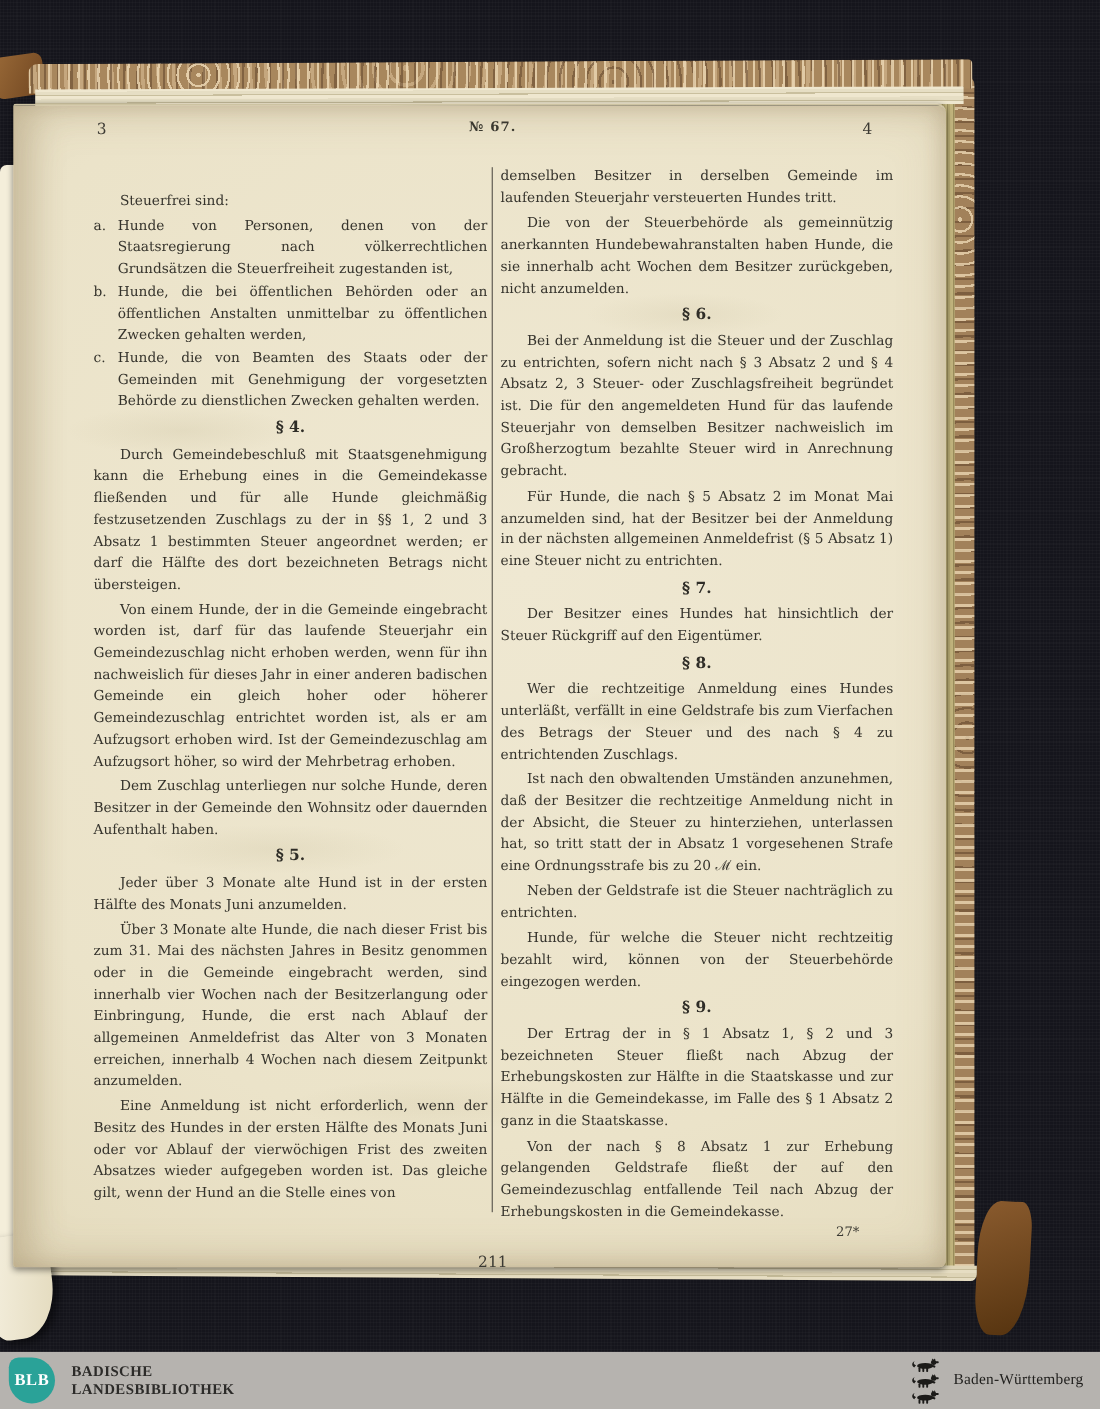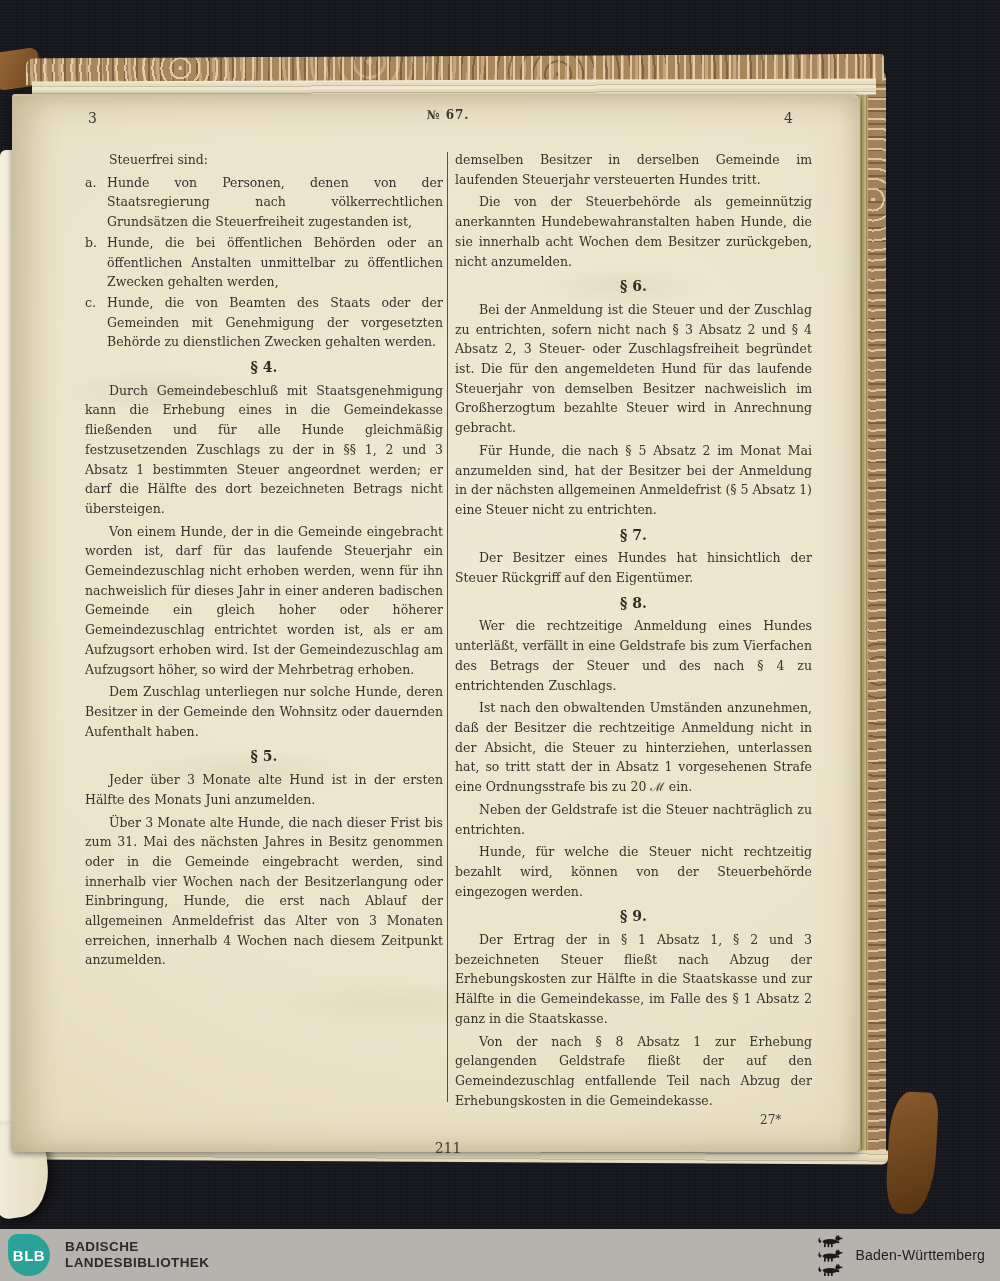--- a/index.html
+++ b/index.html
@@ -65,34 +65,34 @@
   .page-head-num.left{left:76px;}
   .page-head-num.right{left:772px;}
   .issue-label{position:absolute;top:12px;left:386px;width:100px;text-align:center;
     font-size:12px;font-weight:bold;color:#3a382f;letter-spacing:1px;}
   .page-foot-num{position:absolute;top:1044px;left:386px;width:100px;text-align:center;
     font-size:14px;color:#3c3a33;}
   .signature-mark{position:absolute;top:1017px;left:748px;font-size:12px;color:#3c3a33;}
 
   
   .column{position:absolute;top:54px;font-size:12.5px;line-height:19.7px;color:#35332c;}
-  .column.left{left:73px;width:358px;}
+  .column.left{left:73px;width:358px;margin-top:22px;}
   .column.right{left:443px;width:357px;}
   .col-divider{position:absolute;left:435px;top:56px;width:1px;height:950px;background:#55514a;}
   .para{margin:0 0 3px;text-align:justify;}
   .para.indent{text-indent:24px;}
   .para.no-indent{text-indent:0;}
   .section-heading{margin:6px 0 3px;font-size:14px;font-weight:bold;text-align:center;color:#2f2d27;}
   .list-item{display:flex;margin:0 0 1px;}
   .list-item .marker{flex:0 0 22px;}
   .list-item .li-text{flex:1;text-align:justify;}
 
   
   .footer-bar{position:absolute;left:0;bottom:0;width:1000px;height:52px;z-index:20;
-    display:flex;align-items:center;font-family:Liberation Sans, sans-serif;}
+    display:flex;align-items:center;font-family:Liberation Serif, serif;}
   .blb-logo{width:42px;height:42px;margin-left:8px;flex:0 0 auto;
     border-radius:50%;border-top-left-radius:9px;
     display:flex;align-items:center;justify-content:center;cursor:pointer;}
   .blb-abbr{font-weight:bold;font-size:15px;color:#ffffff;letter-spacing:.5px;}
   .lib-name{margin-left:15px;font-weight:bold;font-size:13.5px;line-height:16px;
     color:#2c2b29;letter-spacing:.4px;}
   .bw-group{position:absolute;right:15px;top:0;height:52px;display:flex;align-items:center;cursor:pointer;}
   .bw-lions{width:28px;height:43px;margin-right:11px;}
   .bw-name{font-size:14px;color:#1e1d1b;letter-spacing:.2px;}
 </style>
@@ -132,20 +132,21 @@
           <span class="marker">c.</span>
           <span class="li-text">Hunde, die von Beamten des Staats oder der Gemeinden mit Genehmigung der vorgesetzten Behörde zu dienstlichen Zwecken gehalten werden.</span>
         </div>
         <div class="section-heading">§ 4.</div>
         <p class="para indent">Durch Gemeindebeschluß mit Staatsgenehmigung kann die Erhebung eines in die Gemeindekasse fließenden und für alle Hunde gleichmäßig festzusetzenden Zuschlags zu der in §§ 1, 2 und 3 Absatz 1 bestimmten Steuer angeordnet werden; er darf die Hälfte des dort bezeichneten Betrags nicht übersteigen.</p>
         <p class="para indent">Von einem Hunde, der in die Gemeinde eingebracht worden ist, darf für das laufende Steuerjahr ein Gemeindezuschlag nicht erhoben werden, wenn für ihn nachweislich für dieses Jahr in einer anderen badischen Gemeinde ein gleich hoher oder höherer Gemeindezuschlag entrichtet worden ist, als er am Aufzugsort erhoben wird. Ist der Gemeindezuschlag am Aufzugsort höher, so wird der Mehrbetrag erhoben.</p>
         <p class="para indent">Dem Zuschlag unterliegen nur solche Hunde, deren Besitzer in der Gemeinde den Wohnsitz oder dauernden Aufenthalt haben.</p>
         <div class="section-heading">§ 5.</div>
         <p class="para indent">Jeder über 3 Monate alte Hund ist in der ersten Hälfte des Monats Juni anzumelden.</p>
         <p class="para indent">Über 3 Monate alte Hunde, die nach dieser Frist bis zum 31. Mai des nächsten Jahres in Besitz genommen oder in die Gemeinde eingebracht werden, sind innerhalb vier Wochen nach der Besitzerlangung oder Einbringung, Hunde, die erst nach Ablauf der allgemeinen Anmeldefrist das Alter von 3 Monaten erreichen, innerhalb 4 Wochen nach diesem Zeitpunkt anzumelden.</p>
+        <p class="para indent">Eine Anmeldung ist nicht erforderlich, wenn der Besitz des Hundes in der ersten Hälfte des Monats Juni oder vor Ablauf der vierwöchigen Frist des zweiten Absatzes wieder aufgegeben worden ist. Das gleiche gilt, wenn der Hund an die Stelle eines von</p>
       </div>
     <div class="col-divider"></div>
     <div class="column right">
         <p class="para no-indent">demselben Besitzer in derselben Gemeinde im laufenden Steuerjahr versteuerten Hundes tritt.</p>
         <p class="para indent">Die von der Steuerbehörde als gemeinnützig anerkannten Hundebewahranstalten haben Hunde, die sie innerhalb acht Wochen dem Besitzer zurückgeben, nicht anzumelden.</p>
         <div class="section-heading">§ 6.</div>
         <p class="para indent">Bei der Anmeldung ist die Steuer und der Zuschlag zu entrichten, sofern nicht nach § 3 Absatz 2 und § 4 Absatz 2, 3 Steuer- oder Zuschlagsfreiheit begründet ist. Die für den angemeldeten Hund für das laufende Steuerjahr von demselben Besitzer nachweislich im Großherzogtum bezahlte Steuer wird in Anrechnung gebracht.</p>
         <p class="para indent">Für Hunde, die nach § 5 Absatz 2 im Monat Mai anzumelden sind, hat der Besitzer bei der Anmeldung in der nächsten allgemeinen Anmeldefrist (§ 5 Absatz 1) eine Steuer nicht zu entrichten.</p>
         <div class="section-heading">§ 7.</div>
         <p class="para indent">Der Besitzer eines Hundes hat hinsichtlich der Steuer Rückgriff auf den Eigentümer.</p>

